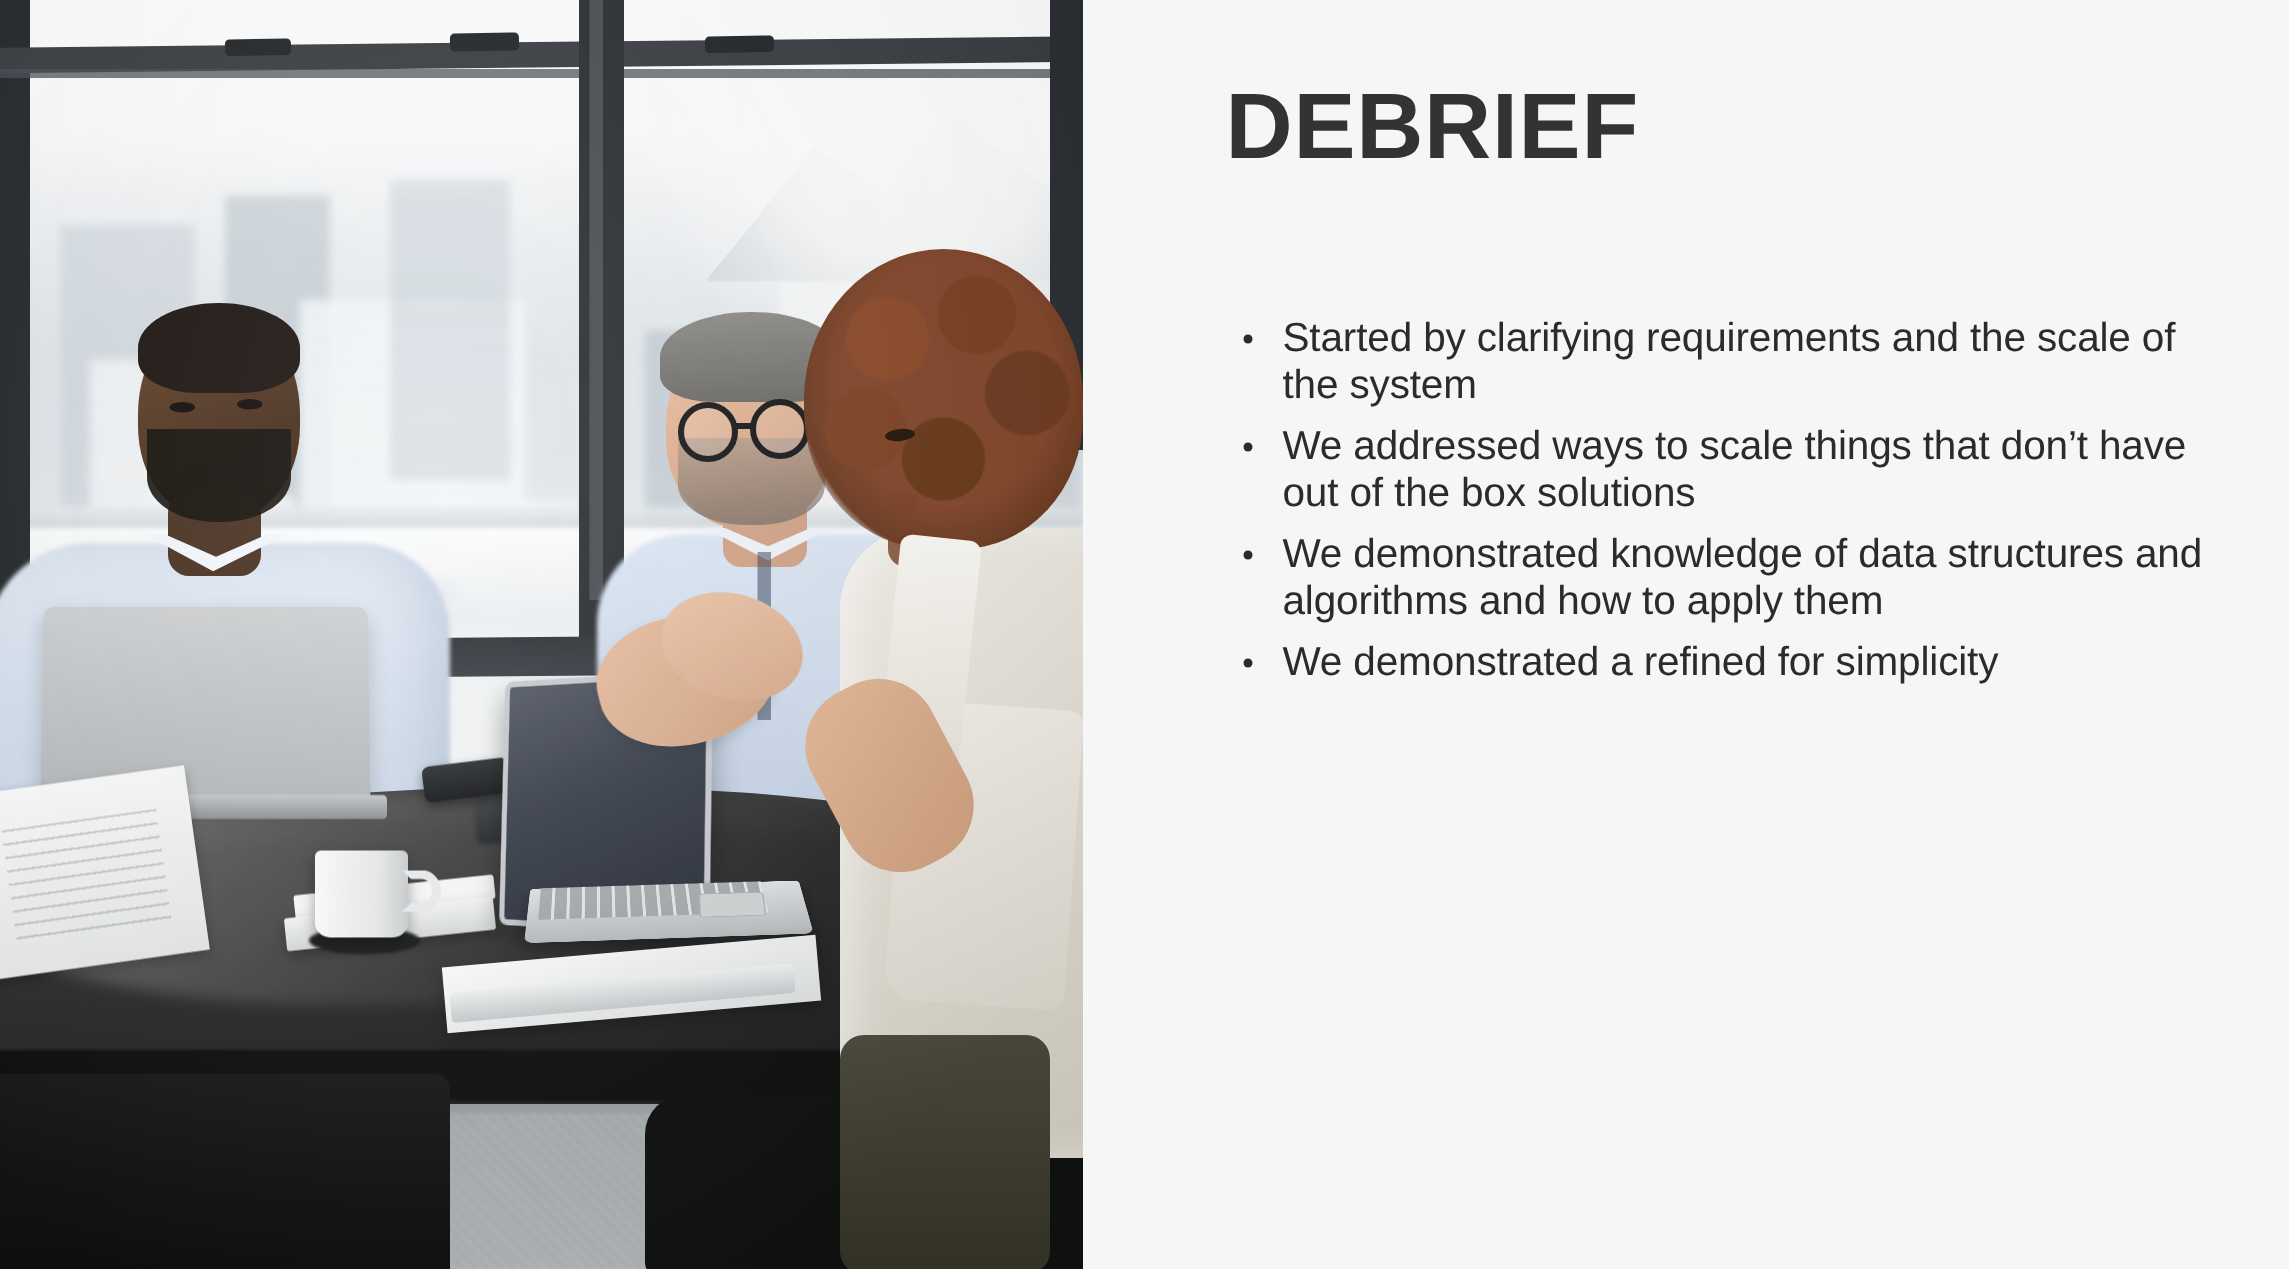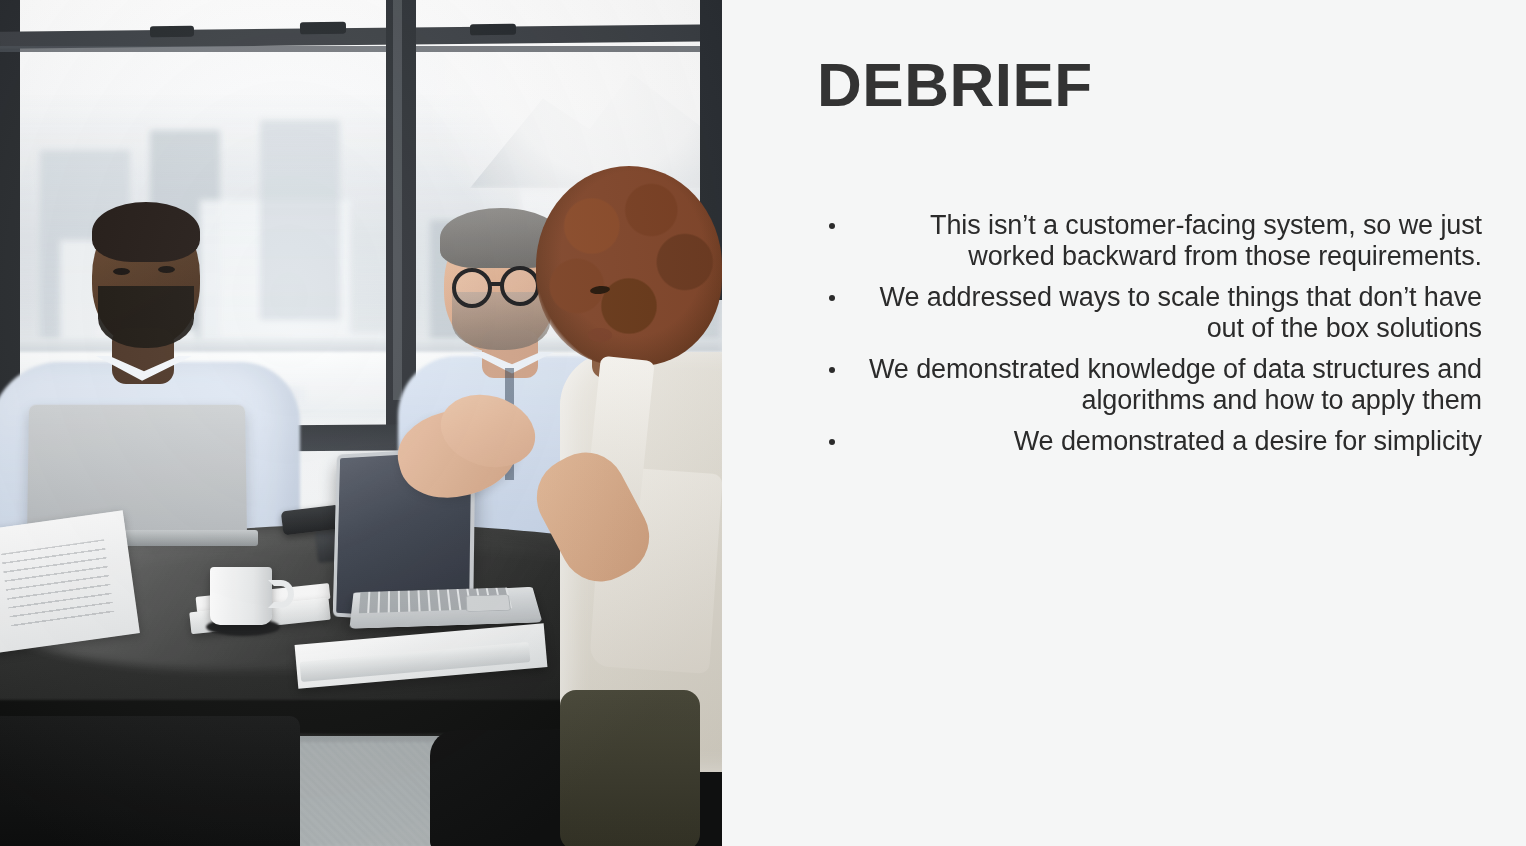--- a/index.html
+++ b/index.html
@@ -350,21 +350,20 @@
     left:0; top:0; width:722px; height:846px;
     background:radial-gradient(ellipse at 40% 35%, rgba(255,255,255,.10), rgba(0,0,0,.05) 80%);
     pointer-events:none;
   }
   .blur-soft  { filter:blur(1.4px); }
 
   
   .content {
     position:absolute; left:722px; top:0; width:804px; height:814px;
     background:#f5f6f6;
-    text-align:right;
   }
   .title {
     position:absolute; left:95px; top:52px;
     font-size:62px; font-weight:bold; letter-spacing:0.5px;
     color:#333333; line-height:1.05;
     font-family:"Liberation Sans", sans-serif;
   }
   .bullets {
     position:absolute; left:96px; top:210px; width:664px;
     list-style:none;
@@ -490,20 +489,20 @@
     <div class="ph-layer p-right-lapel"></div>
     <div class="ph-layer p-right-forearm"></div>
 
     <div class="ph-layer photo-soft"></div>
   </div>
 
   <div class="content">
     <h1 class="title">DEBRIEF</h1>
 
     <ul class="bullets">
-      <li class="bullet">This isn’t a customer-facing system, so we just worked backward from those requirements.</li>
+      <li class="bullet">Started by clarifying requirements and the scale of the system</li>
       <li class="bullet">We addressed ways to scale things that don’t have out of the box solutions</li>
       <li class="bullet">We demonstrated knowledge of data structures and algorithms and how to apply them</li>
-      <li class="bullet">We demonstrated a desire for simplicity</li>
+      <li class="bullet">We demonstrated a refined for simplicity</li>
     </ul>
   </div>
 
 </div>
 
 </body></html>

